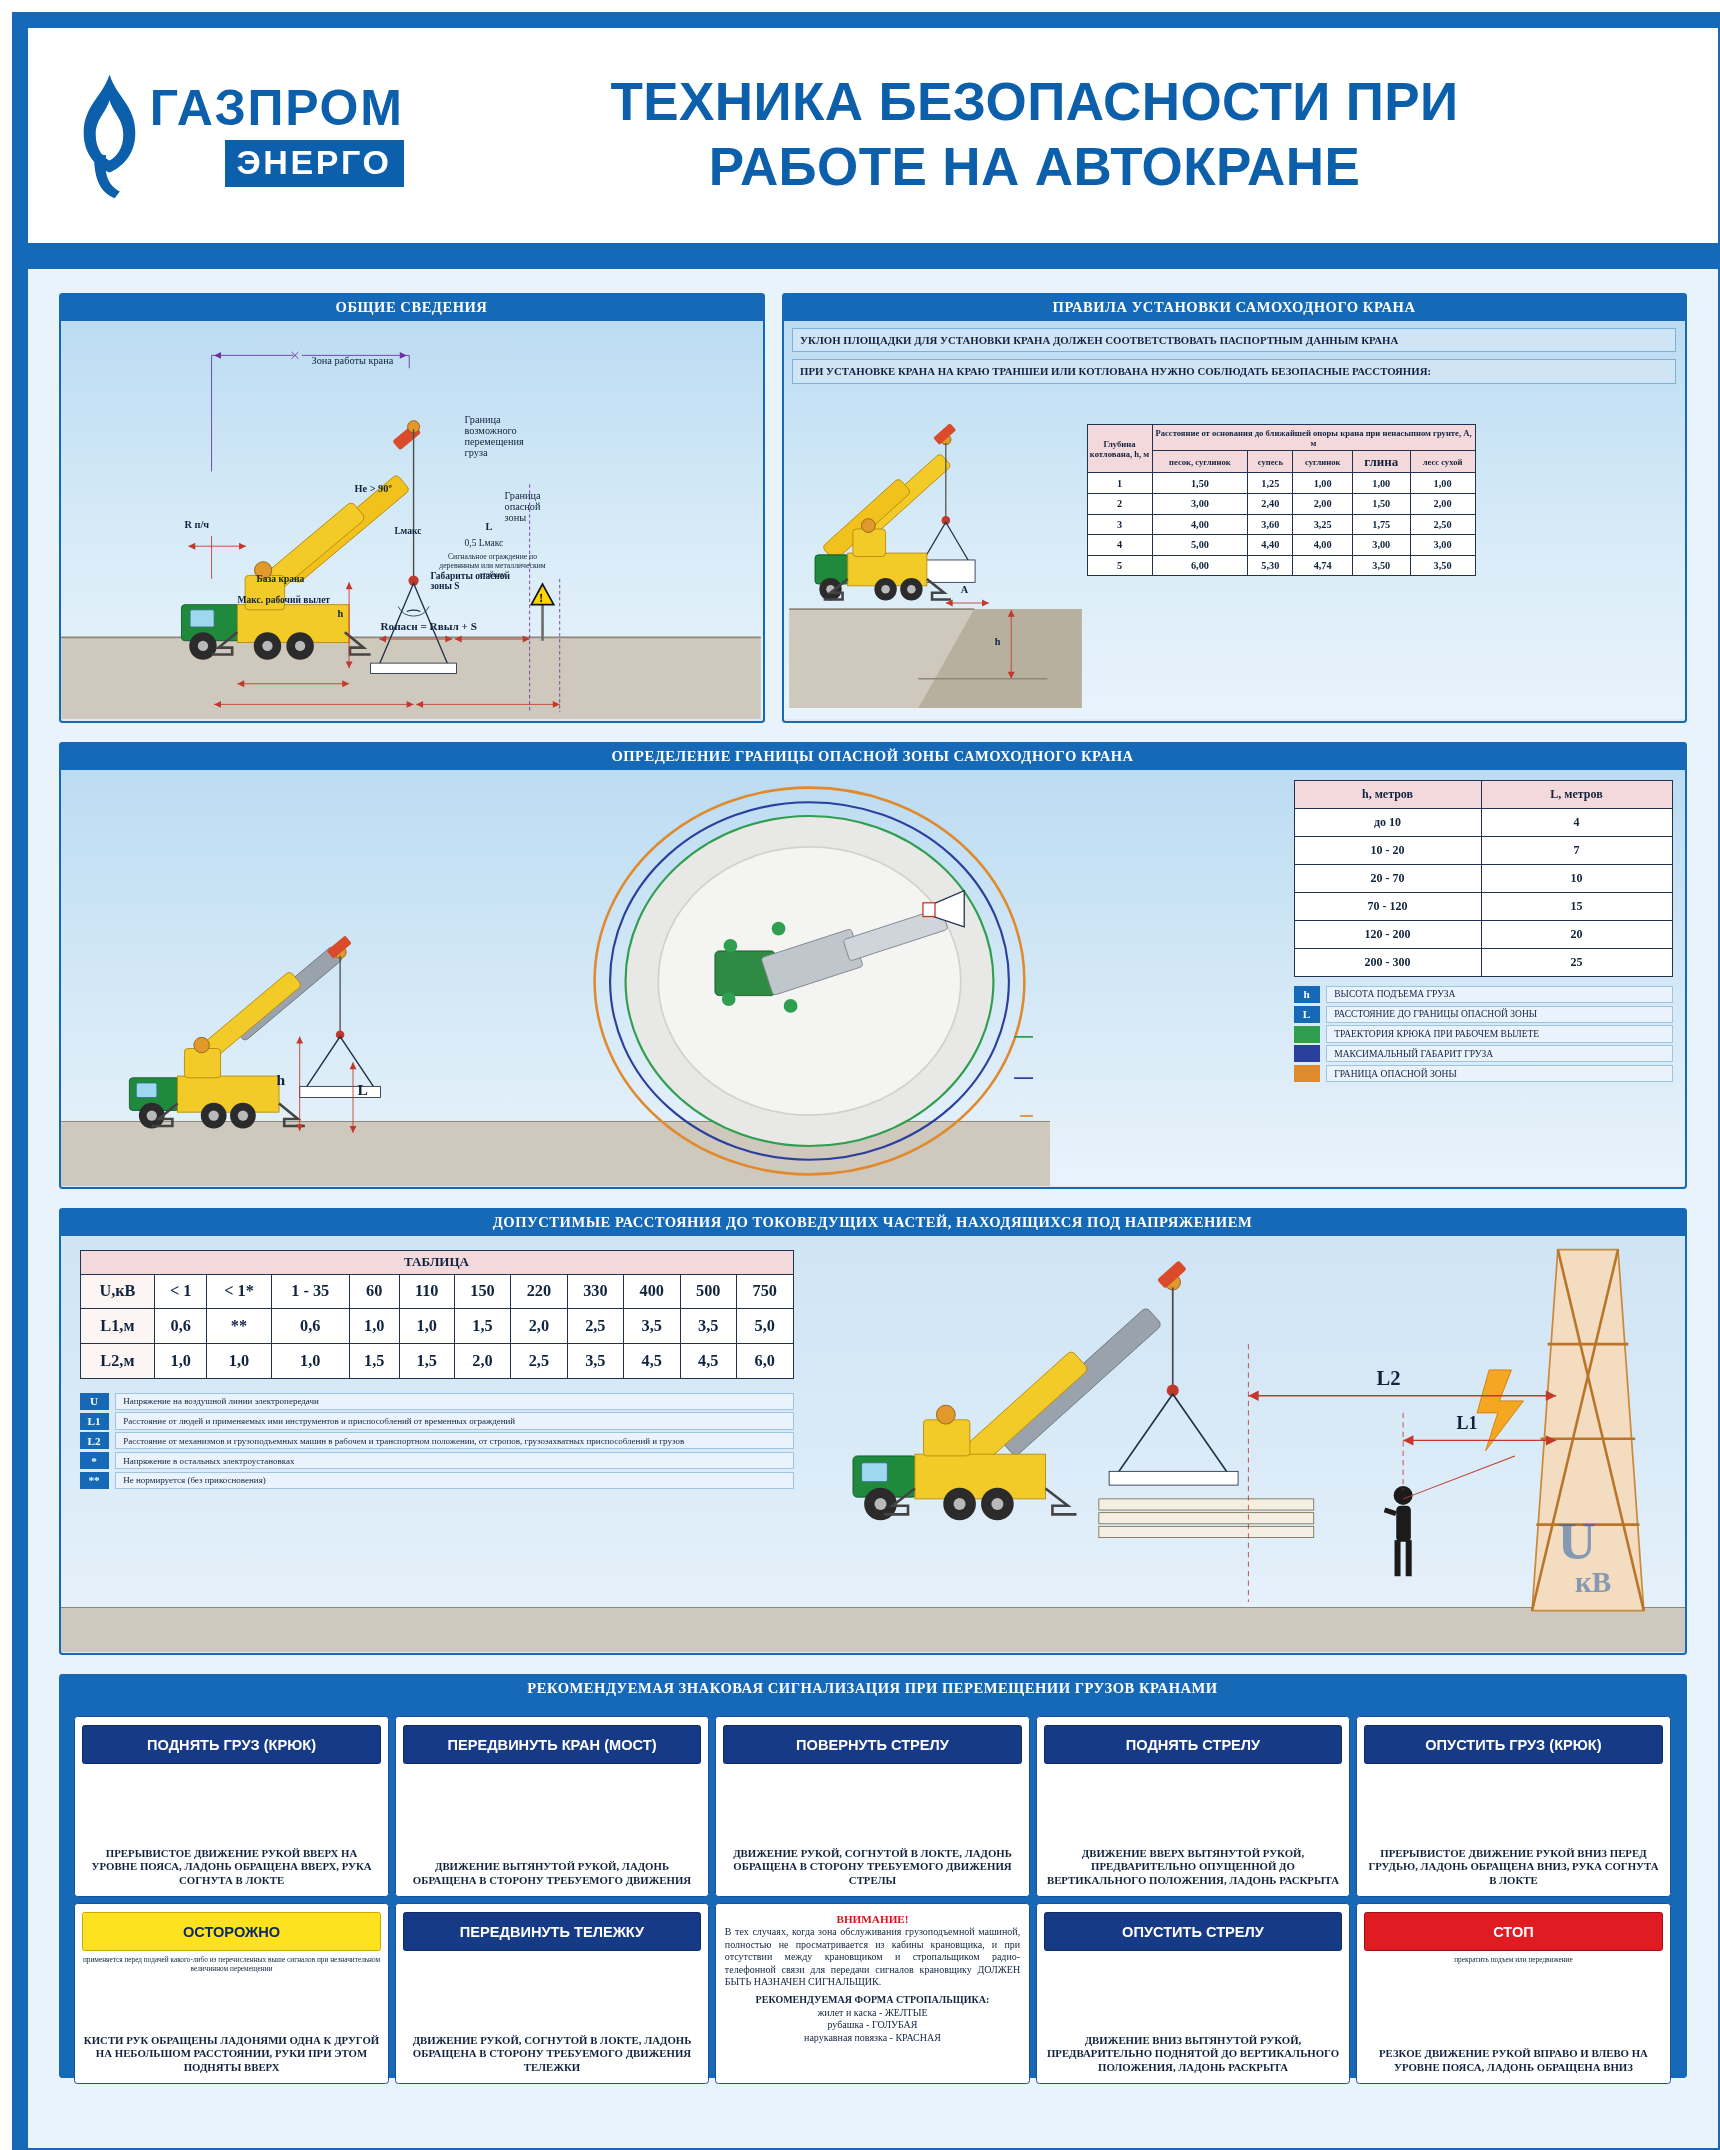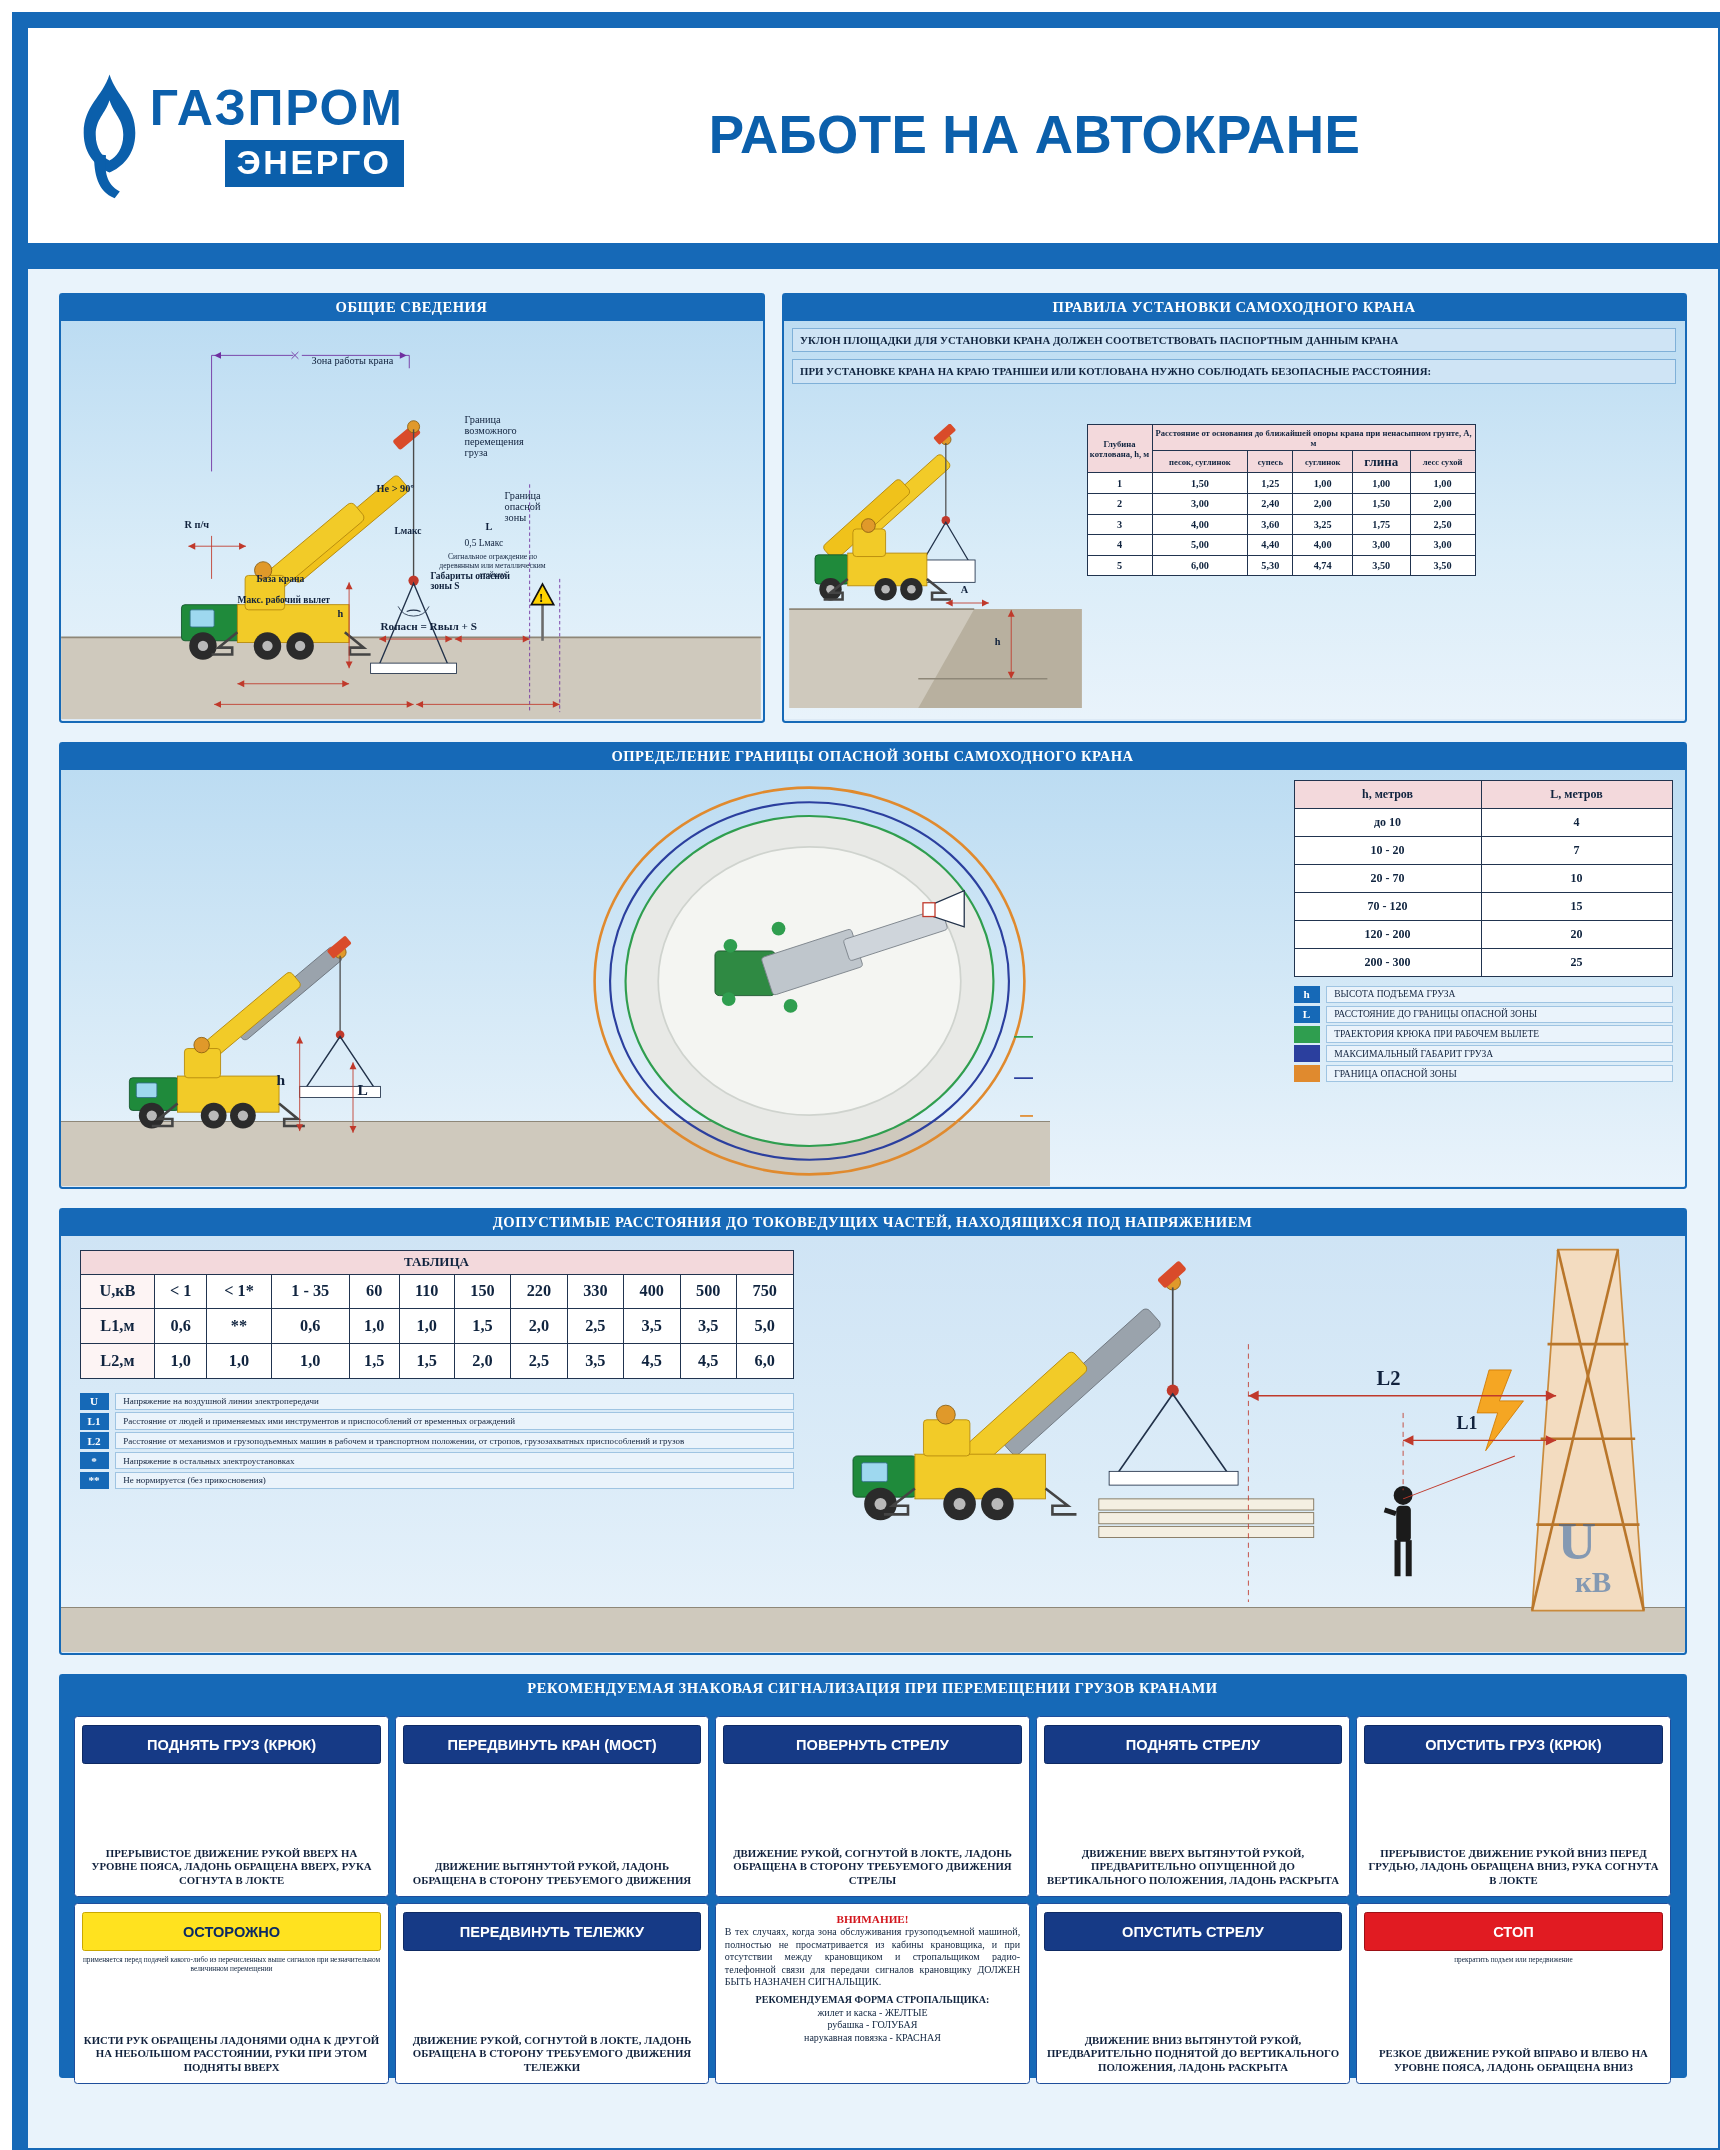--- a/index.html
+++ b/index.html
@@ -161,20 +161,21 @@
             <path d="M48 34 C43 50 32 56 32 74 C32 90 40 100 48 104 C56 100 64 90 64 74 C64 56 53 50 48 34 Z" fill="#ffffff"></path>
             <path d="M30 96 C30 120 34 140 54 148 L60 140 C44 132 42 116 44 98 Z" fill="#0b5fab"></path>
           </svg>
         </div>
         <div class="logo-text">
           <div class="logo-gazprom">ГАЗПРОМ</div>
           <div class="logo-energo">ЭНЕРГО</div>
         </div>
       </div>
       <div class="header-title">
+        <div class="line">ТЕХНИКА БЕЗОПАСНОСТИ ПРИ</div>
         <div class="line">РАБОТЕ НА АВТОКРАНЕ</div>
       </div>
     </div>
     <div class="blue-band"></div>
 
     <div class="body-area">
 
       <div class="row2">
 
         <div class="panel" style="width:706px;height:430px;">
@@ -263,21 +264,21 @@
             </svg>
 
             <div class="lbl" style="left:251px;top:34px;">Зона работы крана</div>
             <div class="lbl" style="left:404px;top:93px;width:103px;white-space:pre-line;">Граница
 возможного
 перемещения
 груза</div>
             <div class="lbl" style="left:444px;top:169px;width:77px;white-space:pre-line;">Граница
 опасной
 зоны</div>
-            <div class="lbl b" style="left:316px;top:162px;">Не &gt; 90º</div>
+            <div class="lbl b" style="left:294px;top:162px;">Не &gt; 90º</div>
             <div class="lbl b" style="left:124px;top:198px;">R п/ч</div>
             <div class="lbl b" style="left:277px;top:287px;">h</div>
             <div class="lbl b" style="left:334px;top:205px;font-size:9.5px;">Lмакс</div>
             <div class="lbl b" style="left:425px;top:200px;">L</div>
             <div class="lbl" style="left:404px;top:217px;font-size:9.5px;">0,5 Lмакс</div>
             <div class="lbl" style="left:361px;top:231px;width:142px;font-size:7.7px;white-space:pre-line;text-align:center;">Сигнальное ограждение по
 деревянным или металлическим
 стойкам</div>
             <div class="lbl b" style="left:196px;top:253px;font-size:9.5px;">База крана</div>
             <div class="lbl b" style="left:177px;top:274px;font-size:9.5px;">Макс. рабочий вылет</div>

